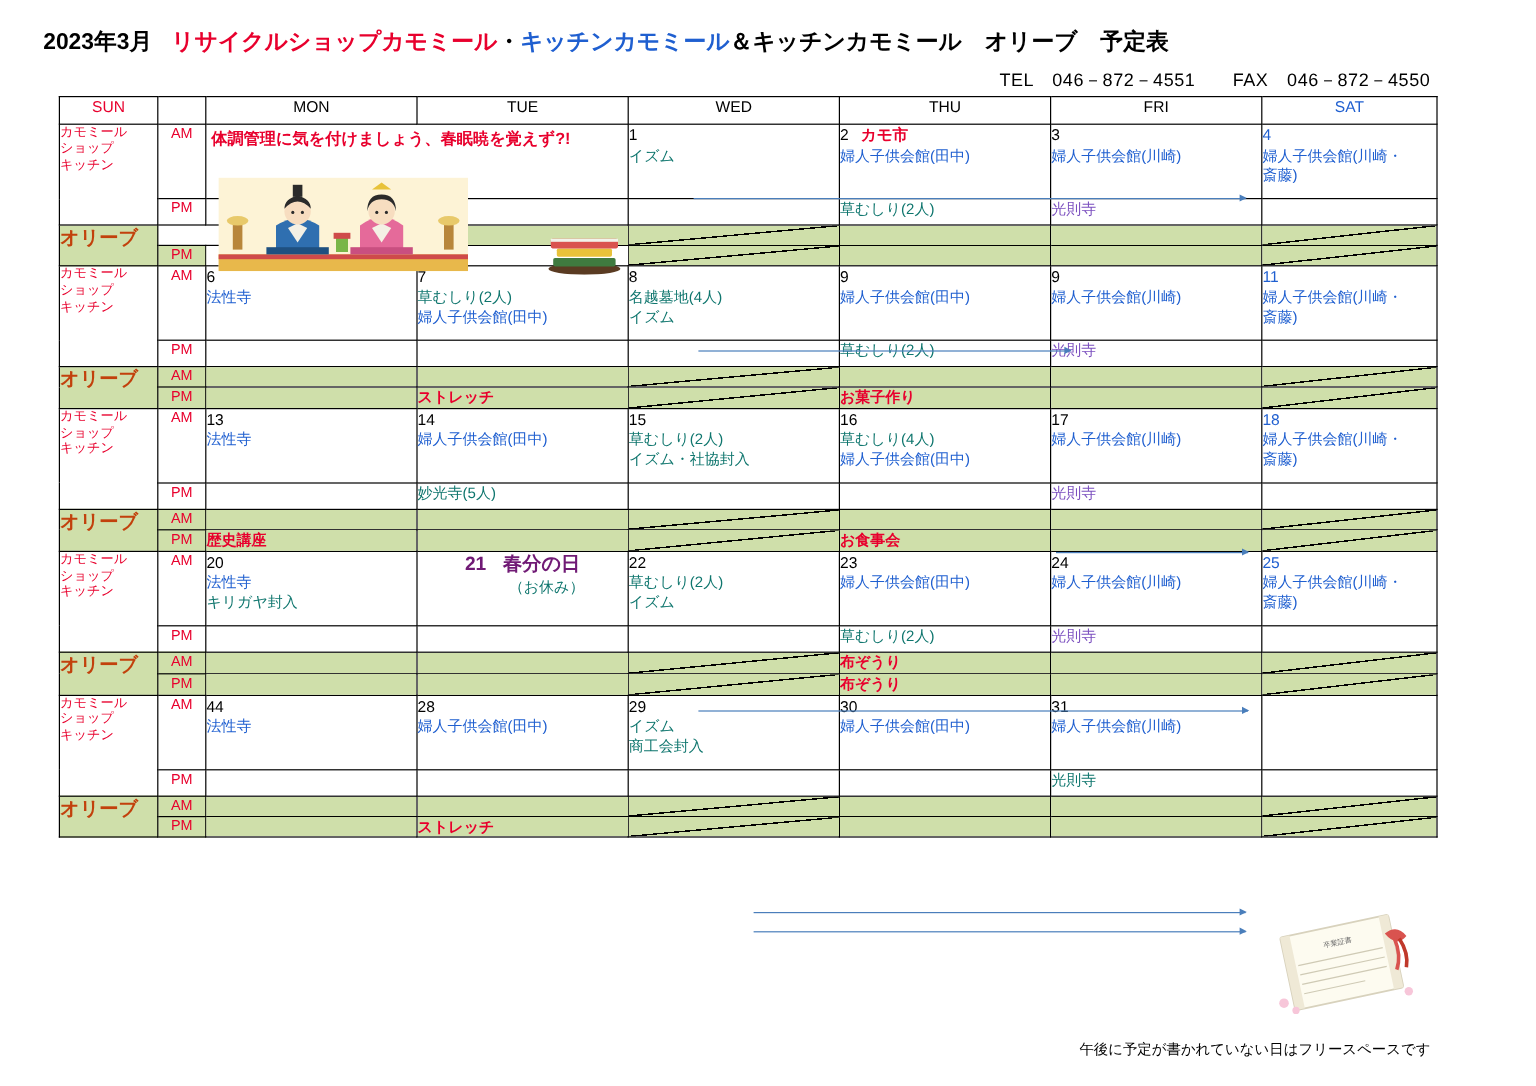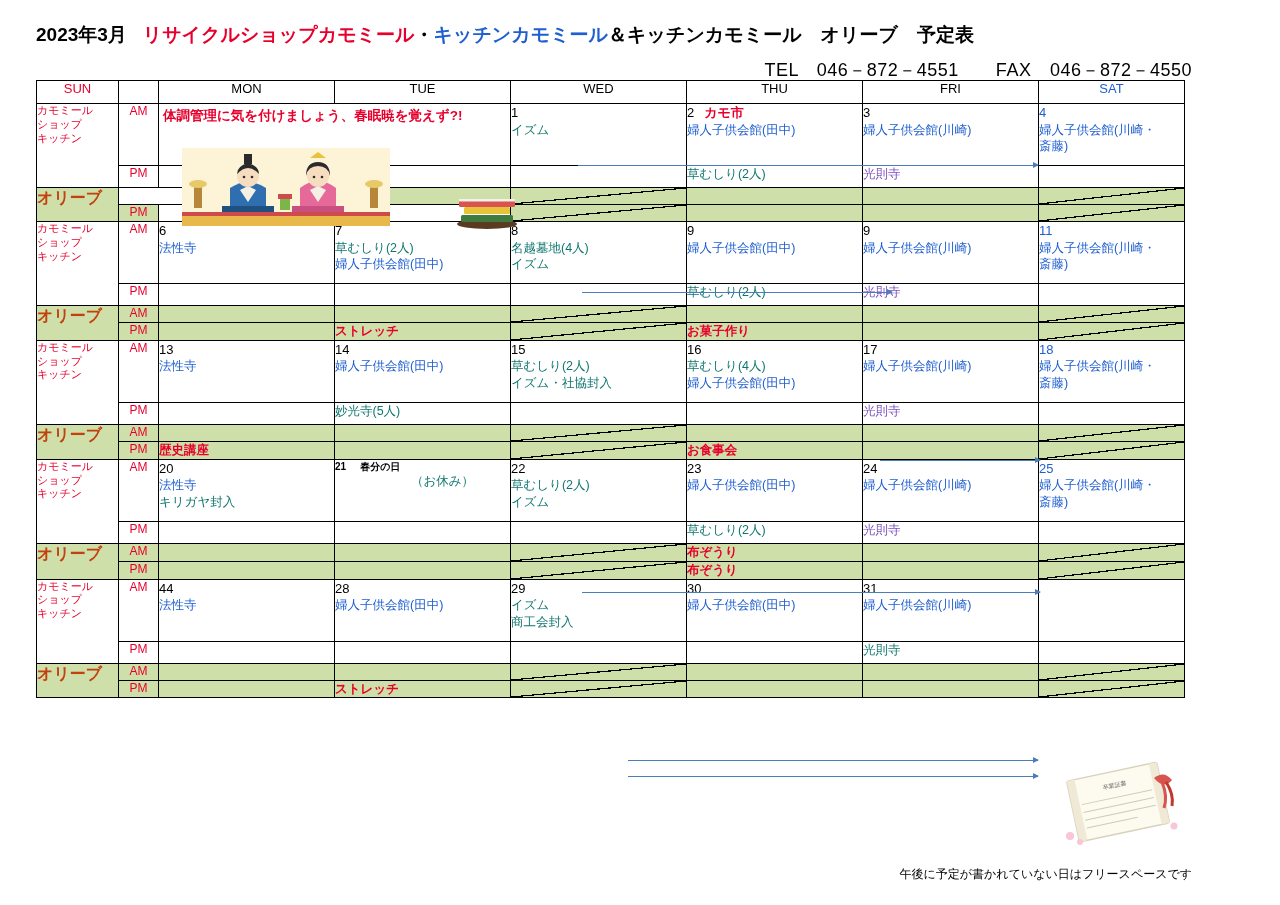--- a/index.html
+++ b/index.html
@@ -14,24 +14,24 @@
   .title-row{
     position:absolute;left:36px;top:22px;
     font-size:19px;font-weight:bold;white-space:nowrap;
   }
   .title-row span{font-weight:bold;}
   .t-black{color:#000;}
   .t-red{color:#e8002d;}
   .t-blue{color:#1f5fd0;}
   .contact{
     position:absolute;right:88px;top:58px;
-    font-size:18px;letter-spacing:.5px;white-space:nowrap;
+    font-size:15px;letter-spacing:.5px;white-space:nowrap;
   }
   table.cal{
-    position:absolute;left:36px;top:80px;
+    position:absolute;left:49px;top:80px;
     border-collapse:collapse;
     table-layout:fixed;
     width:1077px;
   }
   table.cal td,table.cal th{
     border:1px solid #000;
     vertical-align:top;
     padding:0;
   }
   .hdr td{
@@ -60,21 +60,21 @@
     color:#e8002d;font-size:12px;text-align:center;
     vertical-align:middle;
   }
   .cell{
     font-size:12.5px;line-height:1.35;
     padding:2px 4px;
     position:relative;
   }
   .daynum{font-size:13px;color:#000;display:block;}
   .daynum.sat{color:#1f5fd0;}
-  .daynum.hol{color:#000000;font-weight:bold;font-size:10px;}
+  .daynum.hol{color:#701a75;font-weight:bold;font-size:16px;text-align:center;}
   .ev{display:block;}
   .ev.blue{color:#1f5fd0;}
   .ev.purple{color:#7b4fbf;}
   .ev.black{color:#0f766e;}
   .ev.redbold{color:#e8002d;font-weight:bold;}
   .olive-band{background:#cfdfaa;}
   .row-am{height:62px;margin-top:36px;}
   .row-pm{height:22px;}
   .row-oam{height:17px;}
   .row-opm{height:17px;}

